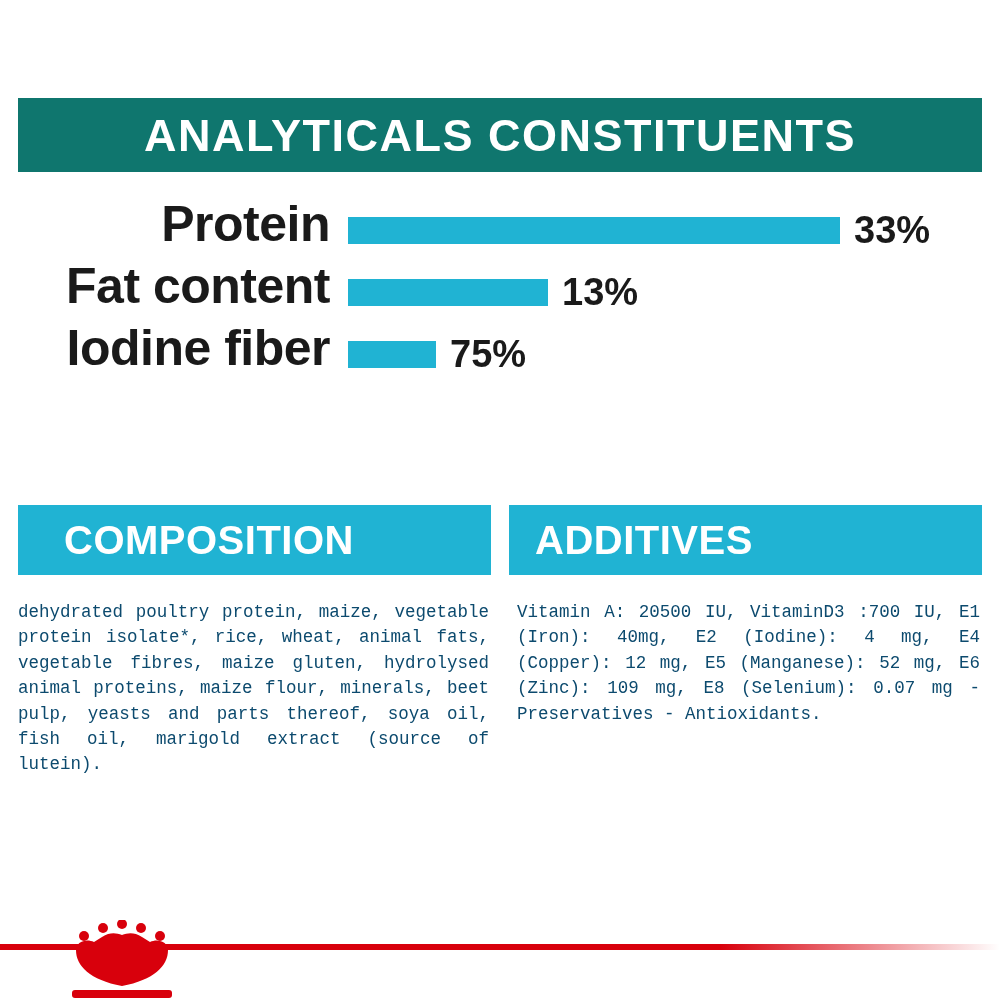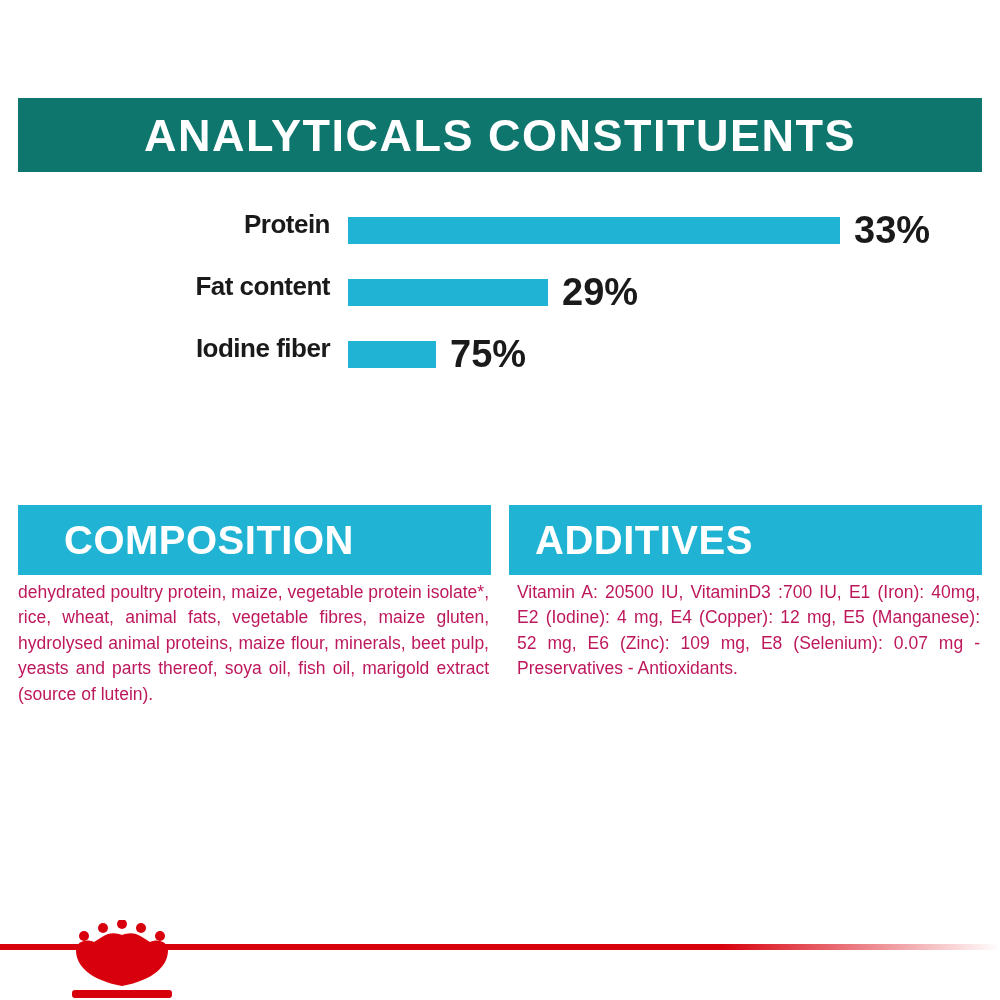--- a/index.html
+++ b/index.html
@@ -53,21 +53,21 @@
     display: flex;
     align-items: center;
     height: 52px;
     margin-bottom: 10px;
   }
   .chart-label {
     width: 330px;
     text-align: right;
     padding-right: 18px;
     box-sizing: border-box;
-    font-size: 26px;
+    font-size: 50px;
     font-weight: bold;
     color: #1a1a1a;
     letter-spacing: -0.5px;
     white-space: nowrap;
   }
   .bar-wrap {
     display: flex;
     align-items: center;
     flex: 1;
     margin-top: 13px;
@@ -113,26 +113,27 @@
     text-transform: uppercase;
   }
   .col-banner .col-sub {
     color: #ffffff;
     font-size: 22px;
     font-weight: bold;
     margin-left: 10px;
     line-height: 70px;
   }
   .col-body {
-    margin-top: 5px;
+    margin-top: 25px;
     font-size: 17.5px;
     line-height: 1.45;
     text-align: justify;
-    color: #be185d;
+    color: #0c4a6e;
     padding-right: 2px;
+    font-family: Liberation Mono, monospace;
   }
   .col.right .col-banner { padding-left: 26px; }
   .col.right .col-body { padding-left: 8px; }
 
   
   .brand-bar {
     position: absolute;
     left: 0;
     bottom: 0;
     width: 1000px;
@@ -170,21 +171,21 @@
       <div class="bar-wrap">
         <div class="bar" style="width: 492px; background: rgb(32, 179, 211);"></div>
         <div class="bar-value">33%</div>
       </div>
     </div>
 
     <div class="chart-row">
       <div class="chart-label">Fat content</div>
       <div class="bar-wrap">
         <div class="bar" style="width: 200px; background: rgb(32, 179, 211);"></div>
-        <div class="bar-value">29%</div>
+        <div class="bar-value">13%</div>
       </div>
     </div>
 
     <div class="chart-row">
       <div class="chart-label">Iodine fiber</div>
       <div class="bar-wrap">
         <div class="bar" style="width: 88px; background: rgb(32, 179, 211);"></div>
         <div class="bar-value">75%</div>
       </div>
     </div>

